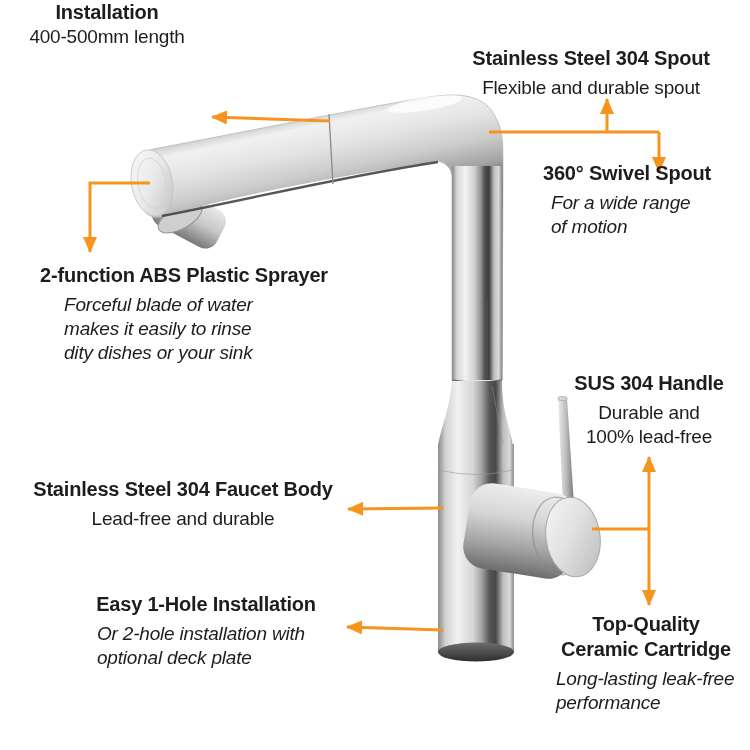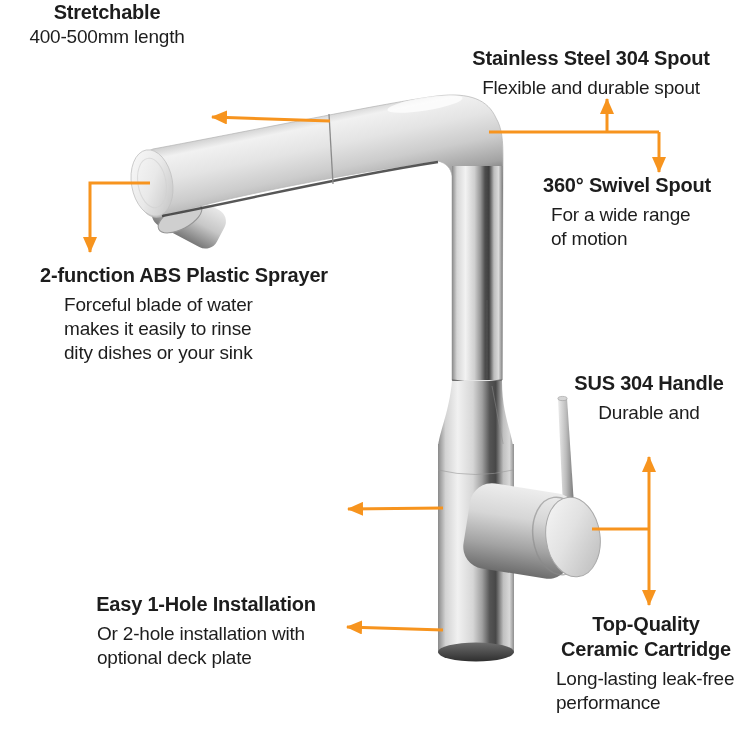--- a/index.html
+++ b/index.html
@@ -21,21 +21,21 @@
   .c-title{
     font-size:20px;font-weight:bold;line-height:25px;
     white-space:nowrap;letter-spacing:-0.2px;
   }
   .c-title.mb{margin-bottom:5px;}
   .c-line{
     font-size:19px;font-weight:normal;line-height:24px;
     white-space:nowrap;letter-spacing:-0.2px;
   }
   .tc{text-align:center;}
-  .tl{text-align:left;}
+  .tl{text-align:left;font-style:italic;}
   .arrow{stroke:var(--accent);stroke-width:3;fill:none;}
   .arrowhead{fill:var(--accent);}
 </style>
 </head>
 <body>
 
 <div id="stage">
 
   <svg id="art" viewBox="0 0 750 750" xmlns="http://www.w3.org/2000/svg">
     <defs>
@@ -168,51 +168,56 @@
       <path class="arrow" d="M649,529 L649,457" marker-end="url(#ah)"></path>
       <path class="arrow" d="M649,529 L649,605" marker-end="url(#ah)"></path>
 
       <path class="arrow" d="M443,508 L348,509" marker-end="url(#ah)"></path>
 
       <path class="arrow" d="M443,630 L347,627" marker-end="url(#ah)"></path>
     </g>
   </svg>
 
   <div class="callout tc" style="left:0;top:86;width:214px;">
-    <div class="c-title">Stretchable</div>
+    <div class="c-title">Installation</div>
     <div class="c-line">400-500mm length</div>
   </div>
 
   <div class="callout tc" style="left:441px;top:46px;width:300px;">
     <div class="c-title mb">Stainless Steel 304 Spout</div>
     <div class="c-line">Flexible and durable spout</div>
   </div>
 
-  <div class="callout" style="left:529px;top:173px;width:196px;">
+  <div class="callout" style="left:529px;top:161px;width:196px;">
     <div class="c-title mb tc">360° Swivel Spout</div>
     <div class="tl" style="margin-left:22px;">
       <div class="c-line">For a wide range</div>
       <div class="c-line">of motion</div>
     </div>
   </div>
 
   <div class="callout" style="left:24px;top:263px;width:320px;">
     <div class="c-title mb tc">2-function ABS Plastic Sprayer</div>
     <div class="tl" style="margin-left:40px;">
       <div class="c-line">Forceful blade of water</div>
       <div class="c-line">makes it easily to rinse</div>
       <div class="c-line">dity dishes or your sink</div>
     </div>
   </div>
 
   <div class="callout tc" style="left:567px;top:371px;width:164px;">
     <div class="c-title mb">SUS 304 Handle</div>
     <div class="c-line">Durable and</div>
-  </div>
-
+    <div class="c-line">100% lead-free</div>
+  </div>
+
+  <div class="callout tc" style="left:15px;top:477px;width:336px;">
+    <div class="c-title mb">Stainless Steel 304 Faucet Body</div>
+    <div class="c-line">Lead-free and durable</div>
+  </div>
 
   <div class="callout" style="left:79px;top:592px;width:254px;">
     <div class="c-title mb tc">Easy 1-Hole Installation</div>
     <div class="tl" style="margin-left:18px;">
       <div class="c-line">Or 2-hole installation with</div>
       <div class="c-line">optional deck plate</div>
     </div>
   </div>
 
   <div class="callout" style="left:552px;top:612px;width:188px;">

